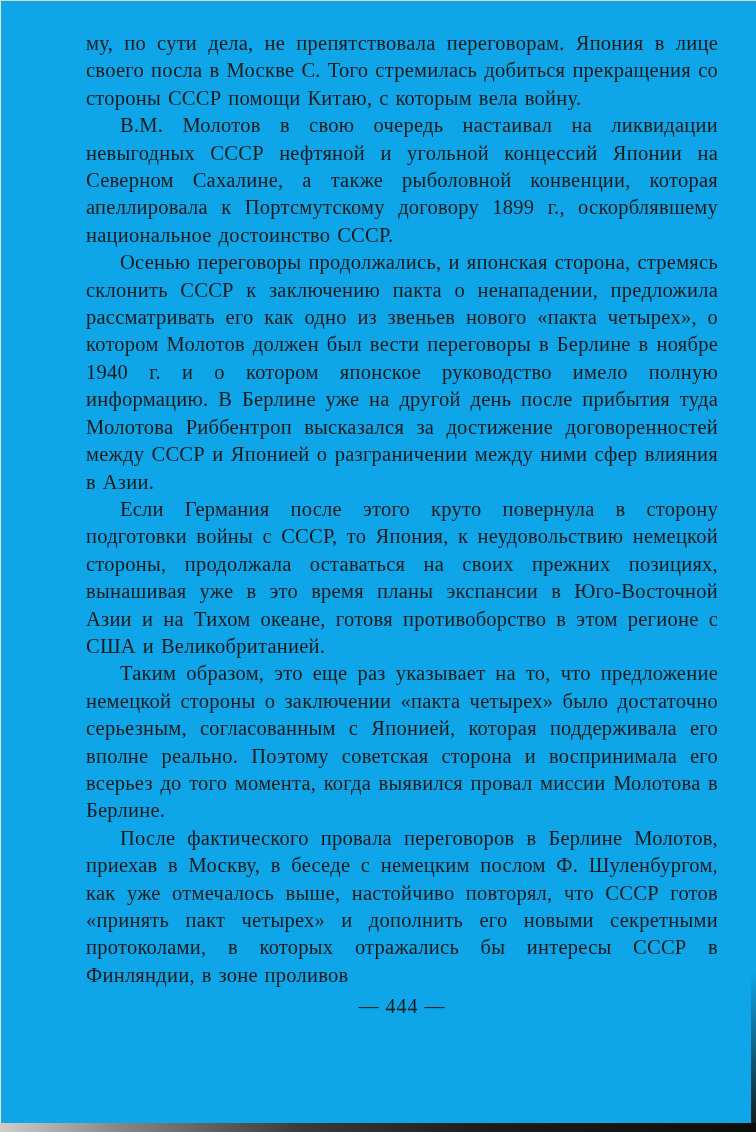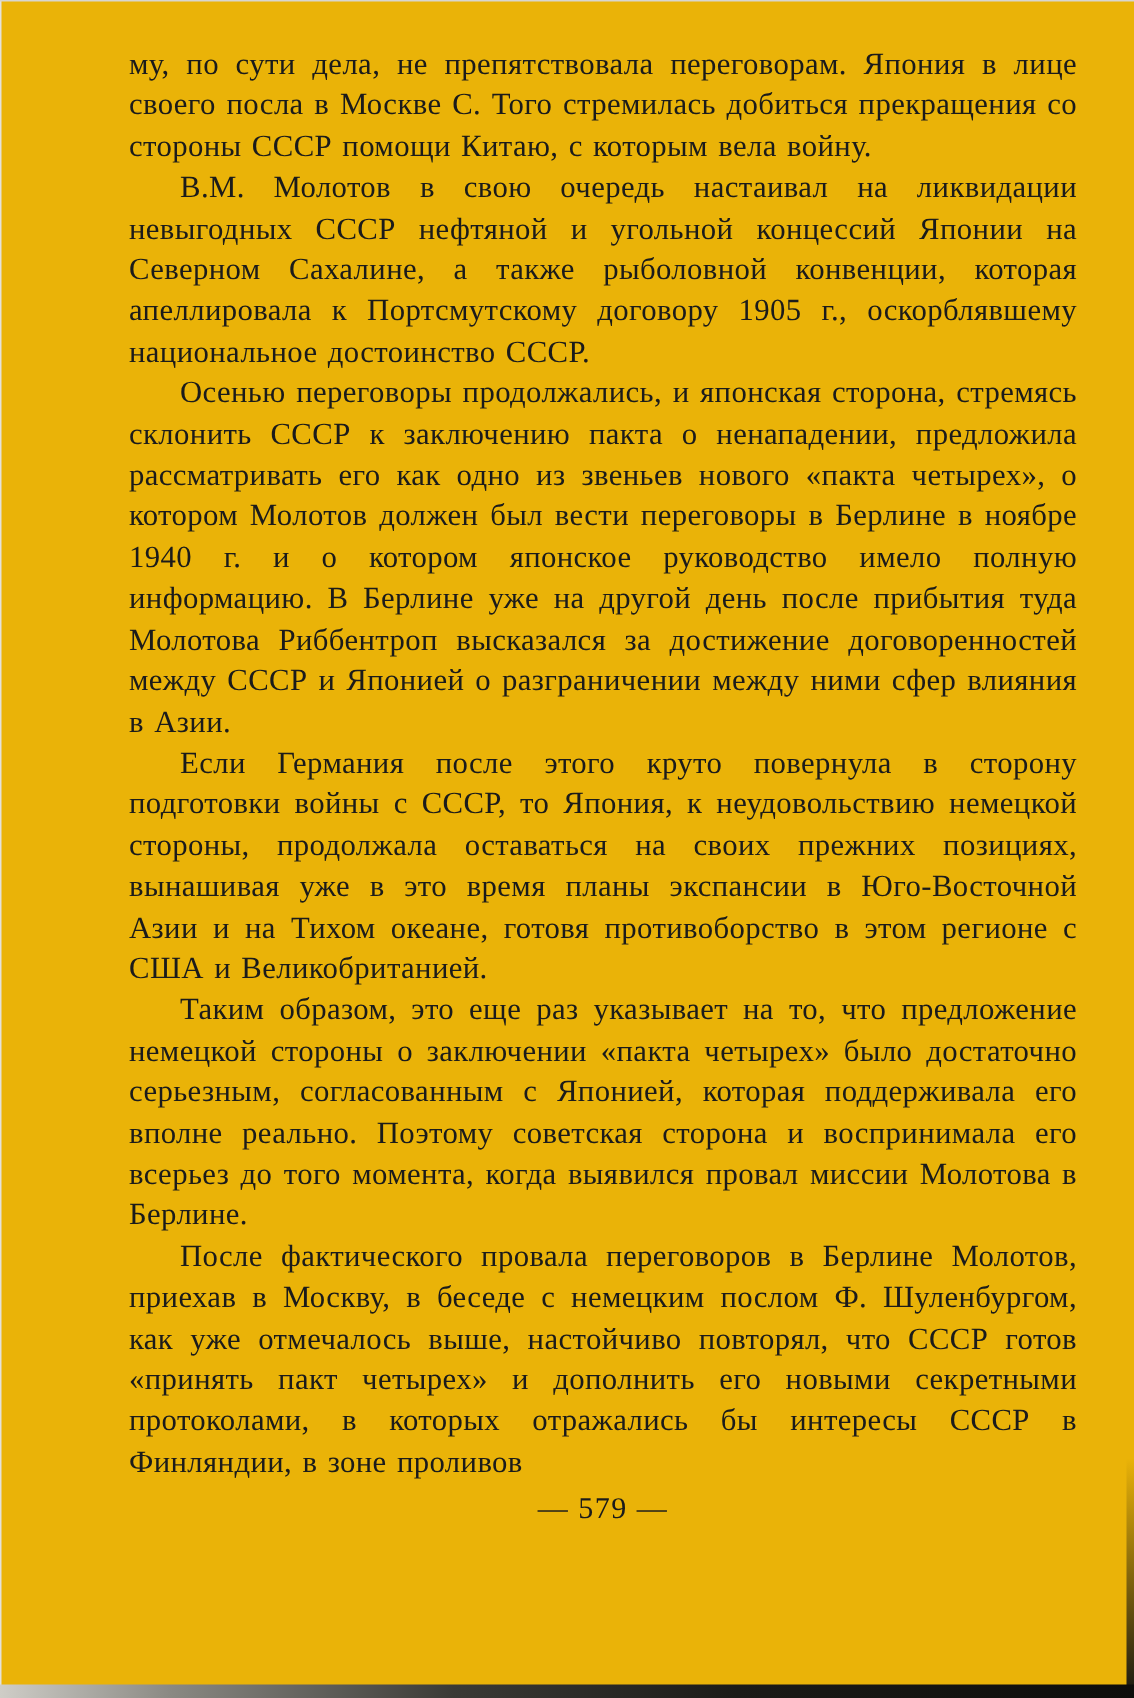--- a/index.html
+++ b/index.html
@@ -10,21 +10,21 @@
     width: 756px;
     height: 1132px;
     background: #eceae6;
     overflow: hidden;
   }
   .page {
     position: relative;
     width: 756px;
     height: 1132px;
     box-sizing: border-box;
-    background: #eab308;
+    background: #0ea5e9;
     padding: 30px 38px 0 86px;
     font-family: "Liberation Serif", "DejaVu Serif", serif;
     color: #1b1b1b;
     box-shadow: inset 0 1px 0 #d8d6d0, inset 1px 0 0 #e4e2dc;
   }
   .text-block p {
     margin: 0;
     font-size: 20.5px;
     line-height: 27.4px;
     text-align: justify;
@@ -59,24 +59,24 @@
     height: 160px;
     background: linear-gradient(to top, #161613, rgba(22,22,19,0));
   }
 </style>
 </head>
 <body>
 
 <div class="page">
   <div class="text-block">
     <p class="continuation">му, по сути дела, не препятствовала переговорам. Япония в лице своего посла в Москве С. Того стремилась добиться прекращения со стороны СССР помощи Китаю, с которым вела войну.</p>
-    <p>В.М. Молотов в свою очередь настаивал на ликвидации невыгодных СССР нефтяной и угольной концессий Японии на Северном Сахалине, а также рыболовной конвенции, которая апеллировала к Портсмутскому договору 1905 г., оскорблявшему национальное достоинство СССР.</p>
+    <p>В.М. Молотов в свою очередь настаивал на ликвидации невыгодных СССР нефтяной и угольной концессий Японии на Северном Сахалине, а также рыболовной конвенции, которая апеллировала к Портсмутскому договору 1899 г., оскорблявшему национальное достоинство СССР.</p>
     <p>Осенью переговоры продолжались, и японская сторона, стремясь склонить СССР к заключению пакта о ненападении, предложила рассматривать его как одно из звеньев нового «пакта четырех», о котором Молотов должен был вести переговоры в Берлине в ноябре 1940 г. и о котором японское руководство имело полную информацию. В Берлине уже на другой день после прибытия туда Молотова Риббентроп высказался за достижение договоренностей между СССР и Японией о разграничении между ними сфер влияния в Азии.</p>
     <p>Если Германия после этого круто повернула в сторону подготовки войны с СССР, то Япония, к неудовольствию немецкой стороны, продолжала оставаться на своих прежних позициях, вынашивая уже в это время планы экспансии в Юго-Восточной Азии и на Тихом океане, готовя противоборство в этом регионе с США и Великобританией.</p>
     <p>Таким образом, это еще раз указывает на то, что предложение немецкой стороны о заключении «пакта четырех» было достаточно серьезным, согласованным с Японией, которая поддерживала его вполне реально. Поэтому советская сторона и воспринимала его всерьез до того момента, когда выявился провал миссии Молотова в Берлине.</p>
     <p>После фактического провала переговоров в Берлине Молотов, приехав в Москву, в беседе с немецким послом Ф. Шуленбургом, как уже отмечалось выше, настойчиво повторял, что СССР готов «принять пакт четырех» и дополнить его новыми секретными протоколами, в которых отражались бы интересы СССР в Финляндии, в зоне проливов</p>
   </div>
 
-  <div class="page-number">— 579 —</div>
+  <div class="page-number">— 444 —</div>
 
   <div class="scan-edge-right"></div>
   <div class="scan-edge-bottom"></div>
 </div>
 
 </body></html>

